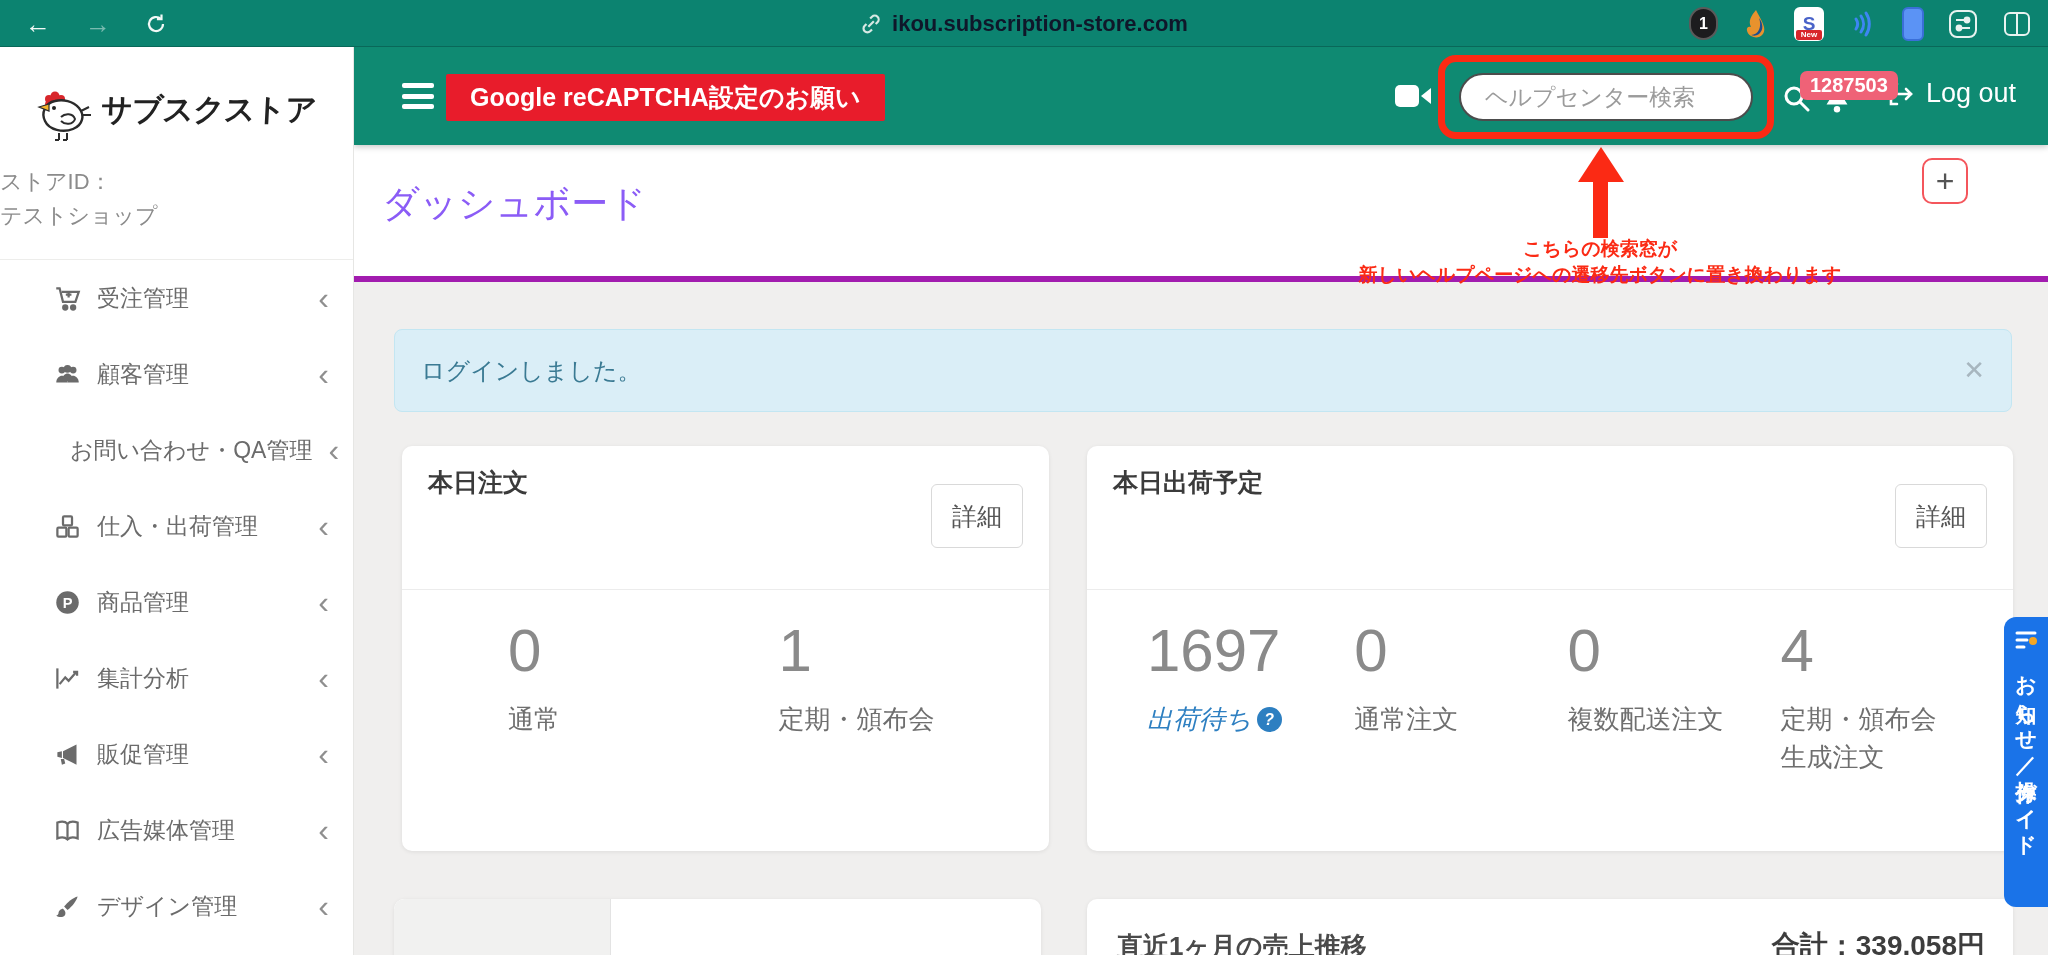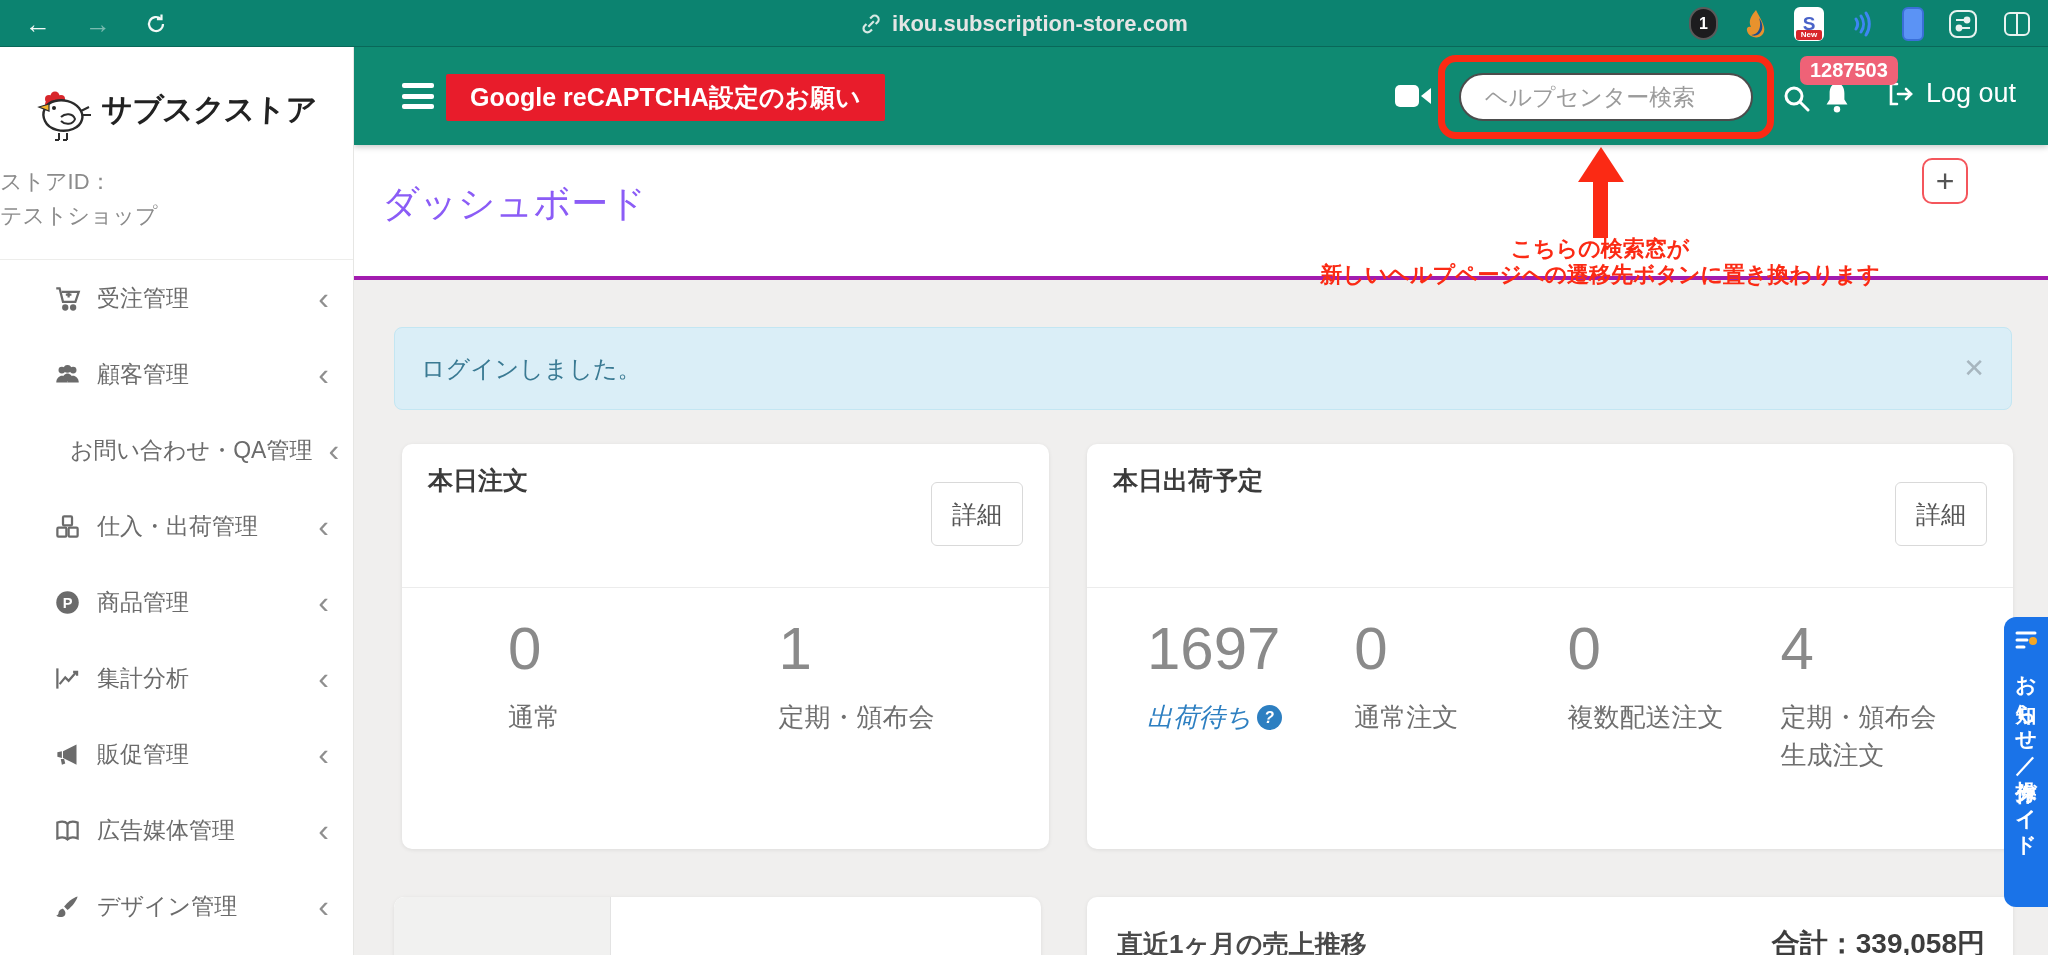--- a/index.html
+++ b/index.html
@@ -6,21 +6,21 @@
   html,body { width:2048px; height:955px; overflow:hidden; }
   body { position:relative; background:#f0efee; font-family:"Liberation Sans","DejaVu Sans",sans-serif; }
 
   
   .topbar { position:absolute; left:0; top:0; width:2048px; height:47px; background:#0c8370;
             border-bottom:1px solid rgba(0,0,0,.2); z-index:60; }
   .nav-btn { position:absolute; top:8px; width:32px; height:32px; color:#f2f8f6; font-size:26px;
              display:flex; align-items:center; justify-content:center; }
   .nav-back { left:22px; } .nav-fwd { left:82px; color:rgba(255,255,255,.45); } .nav-reload { left:140px; }
   .urlbox { position:absolute; left:50%; top:0; transform:translateX(-50%); height:47px;
-            display:flex; align-items:center; gap:10px; color:#e5e5e5; font-size:22px; font-weight:bold; }
+            display:flex; align-items:center; gap:10px; color:#0f172a; font-size:22px; font-weight:bold; }
   .ext-cluster { position:absolute; right:16px; top:0; height:47px; display:flex; align-items:center; gap:24px; }
   .ext-badge1 { width:29px; height:33px; border-radius:16px; background:#1c1c1e; border:2px solid #5a5a5a;
                 color:#fff; font-size:16px; font-weight:bold; display:flex; align-items:center; justify-content:center; }
   .ext-s { width:30px; height:34px; background:#fff; border-radius:6px; position:relative;
            display:flex; align-items:center; justify-content:center; color:#4a63c9; font-weight:bold; font-size:19px; }
   .ext-s .new { position:absolute; bottom:1px; left:2px; right:2px; background:#d8262b; color:#fff;
                 font-size:8px; font-weight:bold; text-align:center; border-radius:2px; line-height:10px; }
   .ext-phone { width:22px; height:34px; background:#5b93f5; border:2px solid #3a6fd8; border-radius:6px; }
 
   
@@ -33,51 +33,51 @@
                    color:#fff; font-size:25px; font-weight:bold; display:flex; align-items:center; border-radius:2px; border:none; }
   .video-ic { position:absolute; left:1040px; top:36px; }
   .search-annot-box { position:absolute; left:1084px; top:8px; width:336px; height:84px;
                       border:7px solid #fb2a14; border-radius:18px; }
   .search-pill { position:absolute; left:14px; top:11px; width:294px; height:48px; }
   .search-pill input { width:100%; height:100%; border-radius:24px; border:2px solid #4c4c4c; background:#fff;
                        font-size:23px; padding:0 24px; color:#333; outline:none; }
   .search-pill input::placeholder { color:#9b9b9b; }
   .mag-ic { position:absolute; left:1428px; top:37px; }
   .bell-wrap { position:absolute; left:1468px; top:34px; }
-  .notif-badge { position:absolute; left:1446px; top:9px; background:#ef6277; color:#fff; font-size:20px;
+  .notif-badge { position:absolute; left:1446px; top:24px; background:#ef6277; color:#fff; font-size:20px;
                  font-weight:bold; padding:3px 10px; border-radius:7px; z-index:2; }
   .logout { position:absolute; left:1532px; top:31px; display:flex; align-items:center; gap:12px;
             color:#fff; font-size:27px; }
 
   
   .annot-head { position:absolute; left:1578px; top:147px; width:0; height:0; z-index:55;
                 border-left:23px solid transparent; border-right:23px solid transparent; border-bottom:35px solid #fb2a14; }
   .annot-shaft { position:absolute; left:1593px; top:180px; width:15px; height:58px; background:#fb2a14; z-index:55; }
   .annot-text { position:absolute; left:1280px; top:236px; width:640px; text-align:center; z-index:55;
-                color:#fb2a14; font-size:22px; font-weight:bold; line-height:26px; }
+                color:#fb2a14; font-size:19px; font-weight:bold; line-height:26px; }
 
   
   .sidebar { position:absolute; left:0; top:47px; width:354px; height:908px; background:#fff;
              border-right:1px solid #e6e6e4; z-index:45; }
   .brand-row { margin-top:30px; display:flex; align-items:center; justify-content:center; gap:4px; }
   .brand-text { font-size:31px; font-weight:900; color:#222; letter-spacing:-1px; transform:skewX(-3deg); }
   .store-id { margin-top:22px; text-align:left; font-size:22px; color:#8b8b8b; line-height:1.55; }
   .menu { margin-top:26px; border-top:1px solid #ededeb; }
   .menu-item { height:76px; display:flex; align-items:center; gap:16px; padding:0 24px 0 30px; cursor:pointer;margin-left:24px; }
   .menu-item .lbl { flex:1; font-size:23px; color:#6b6b6b; white-space:nowrap; }
   .menu-item .chev { font-size:32px; color:#8f8f8f; line-height:1; }
 
   
   .titleband { position:absolute; left:354px; top:145px; width:1694px; height:131px; background:#fff; z-index:10; }
   .page-title { position:absolute; left:28px; top:34px; font-size:37px; color:#8b5cf6; }
   .add-btn { position:absolute; left:1568px; top:13px; width:46px; height:46px; background:#fff;
              border:2px solid #f4565c; border-radius:10px; color:#555; font-size:32px;
              display:flex; align-items:center; justify-content:center; }
   .content { position:absolute; left:354px; top:276px; width:1694px; height:679px; background:#f0efee;
-             border-top:4px solid #a21caf; z-index:10; }
+             border-top:6px solid #a21caf; z-index:10; }
   .alert { position:absolute; left:40px; top:47px; width:1618px; height:83px; background:#daeef7;
            border:1px solid #c3e6f2; border-radius:8px; }
   .alert-msg { position:absolute; left:26px; top:0; height:100%; display:flex; align-items:center;
                font-size:24px; color:#3a7a93; }
   .alert-close { position:absolute; right:26px; top:0; height:100%; display:flex; align-items:center;
                  font-size:26px; color:#a7b6bf; cursor:pointer; }
 
   .card { position:absolute; background:#fff; border-radius:10px; box-shadow:0 1px 4px rgba(0,0,0,.08); }
   .card-title { position:absolute; left:26px; top:20px; font-size:25px; font-weight:bold; color:#3b3b3b; }
   .detail-btn { position:absolute; right:26px; top:38px; width:92px; height:64px; background:#fff;

